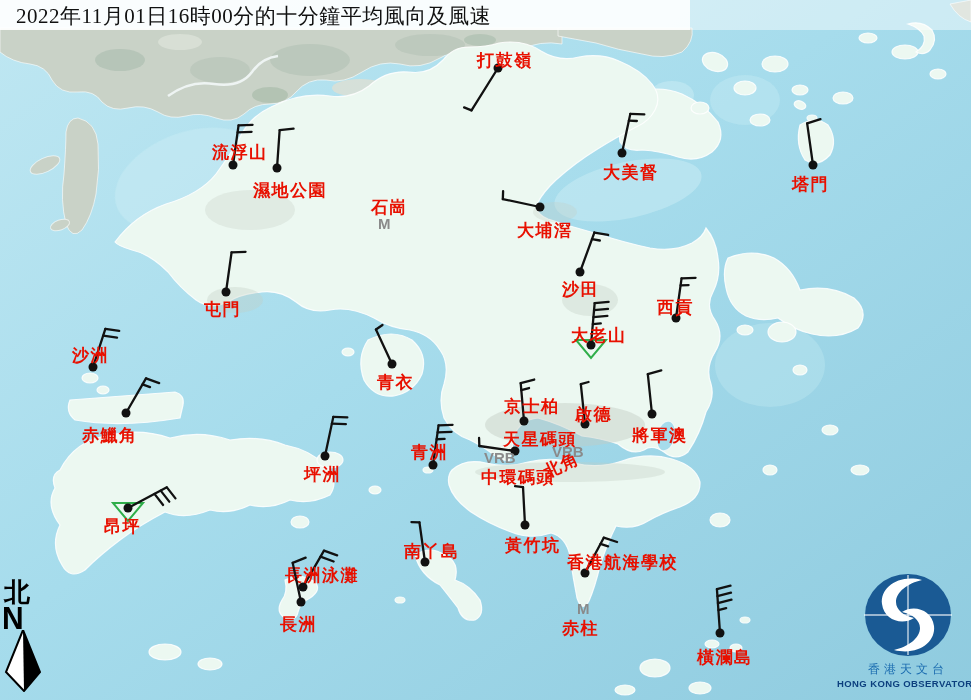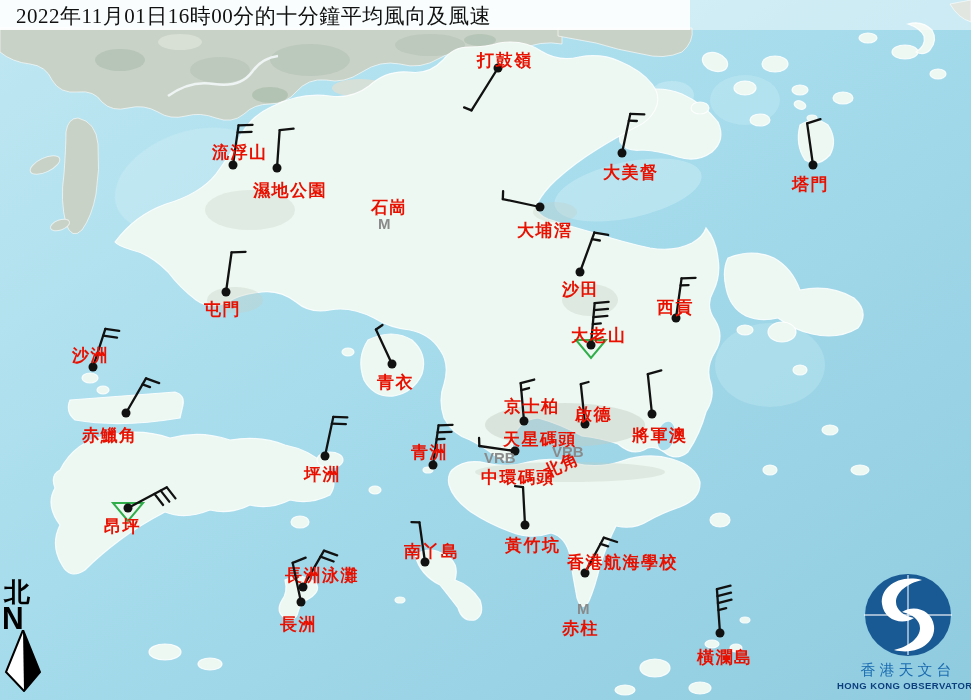--- a/index.html
+++ b/index.html
@@ -22,21 +22,21 @@
   #title-text{position:absolute;left:3px;top:2px;font-size:21px;color:#111;
               letter-spacing:.5px;white-space:nowrap;z-index:6;margin-left:13px;}
   #north-arrow{position:absolute;left:2px;top:580px;width:46px;z-index:6;
                display:flex;flex-direction:column;align-items:flex-start;line-height:1;}
   #north-hanzi{font-size:26px;font-weight:bold;color:#000;margin-left:2px;}
   #north-n{font-family:"Liberation Sans","DejaVu Sans",sans-serif;
            font-size:30px;font-weight:900;color:#000;margin-top:-2px;
            transform:scaleY(1.05);}
   #hko-logo{position:absolute;left:845px;top:572px;width:126px;height:128px;z-index:6;
             display:flex;flex-direction:column;align-items:center;}
-  #logo-zh{font-size:15px;color:#1b6cb0;letter-spacing:4px;margin-top:3px;white-space:nowrap;}
+  #logo-zh{font-size:12px;color:#1b6cb0;letter-spacing:4px;margin-top:3px;white-space:nowrap;}
   #logo-en{font-family:"Liberation Sans","DejaVu Sans",sans-serif;font-size:9.5px;
            font-weight:bold;color:#0c3f7e;letter-spacing:.4px;white-space:nowrap;}
 </style>
 </head>
 <body>
 
 <div id="stage">
 
   <svg id="map-svg" width="971" height="700" viewBox="0 0 971 700">
     <defs>

